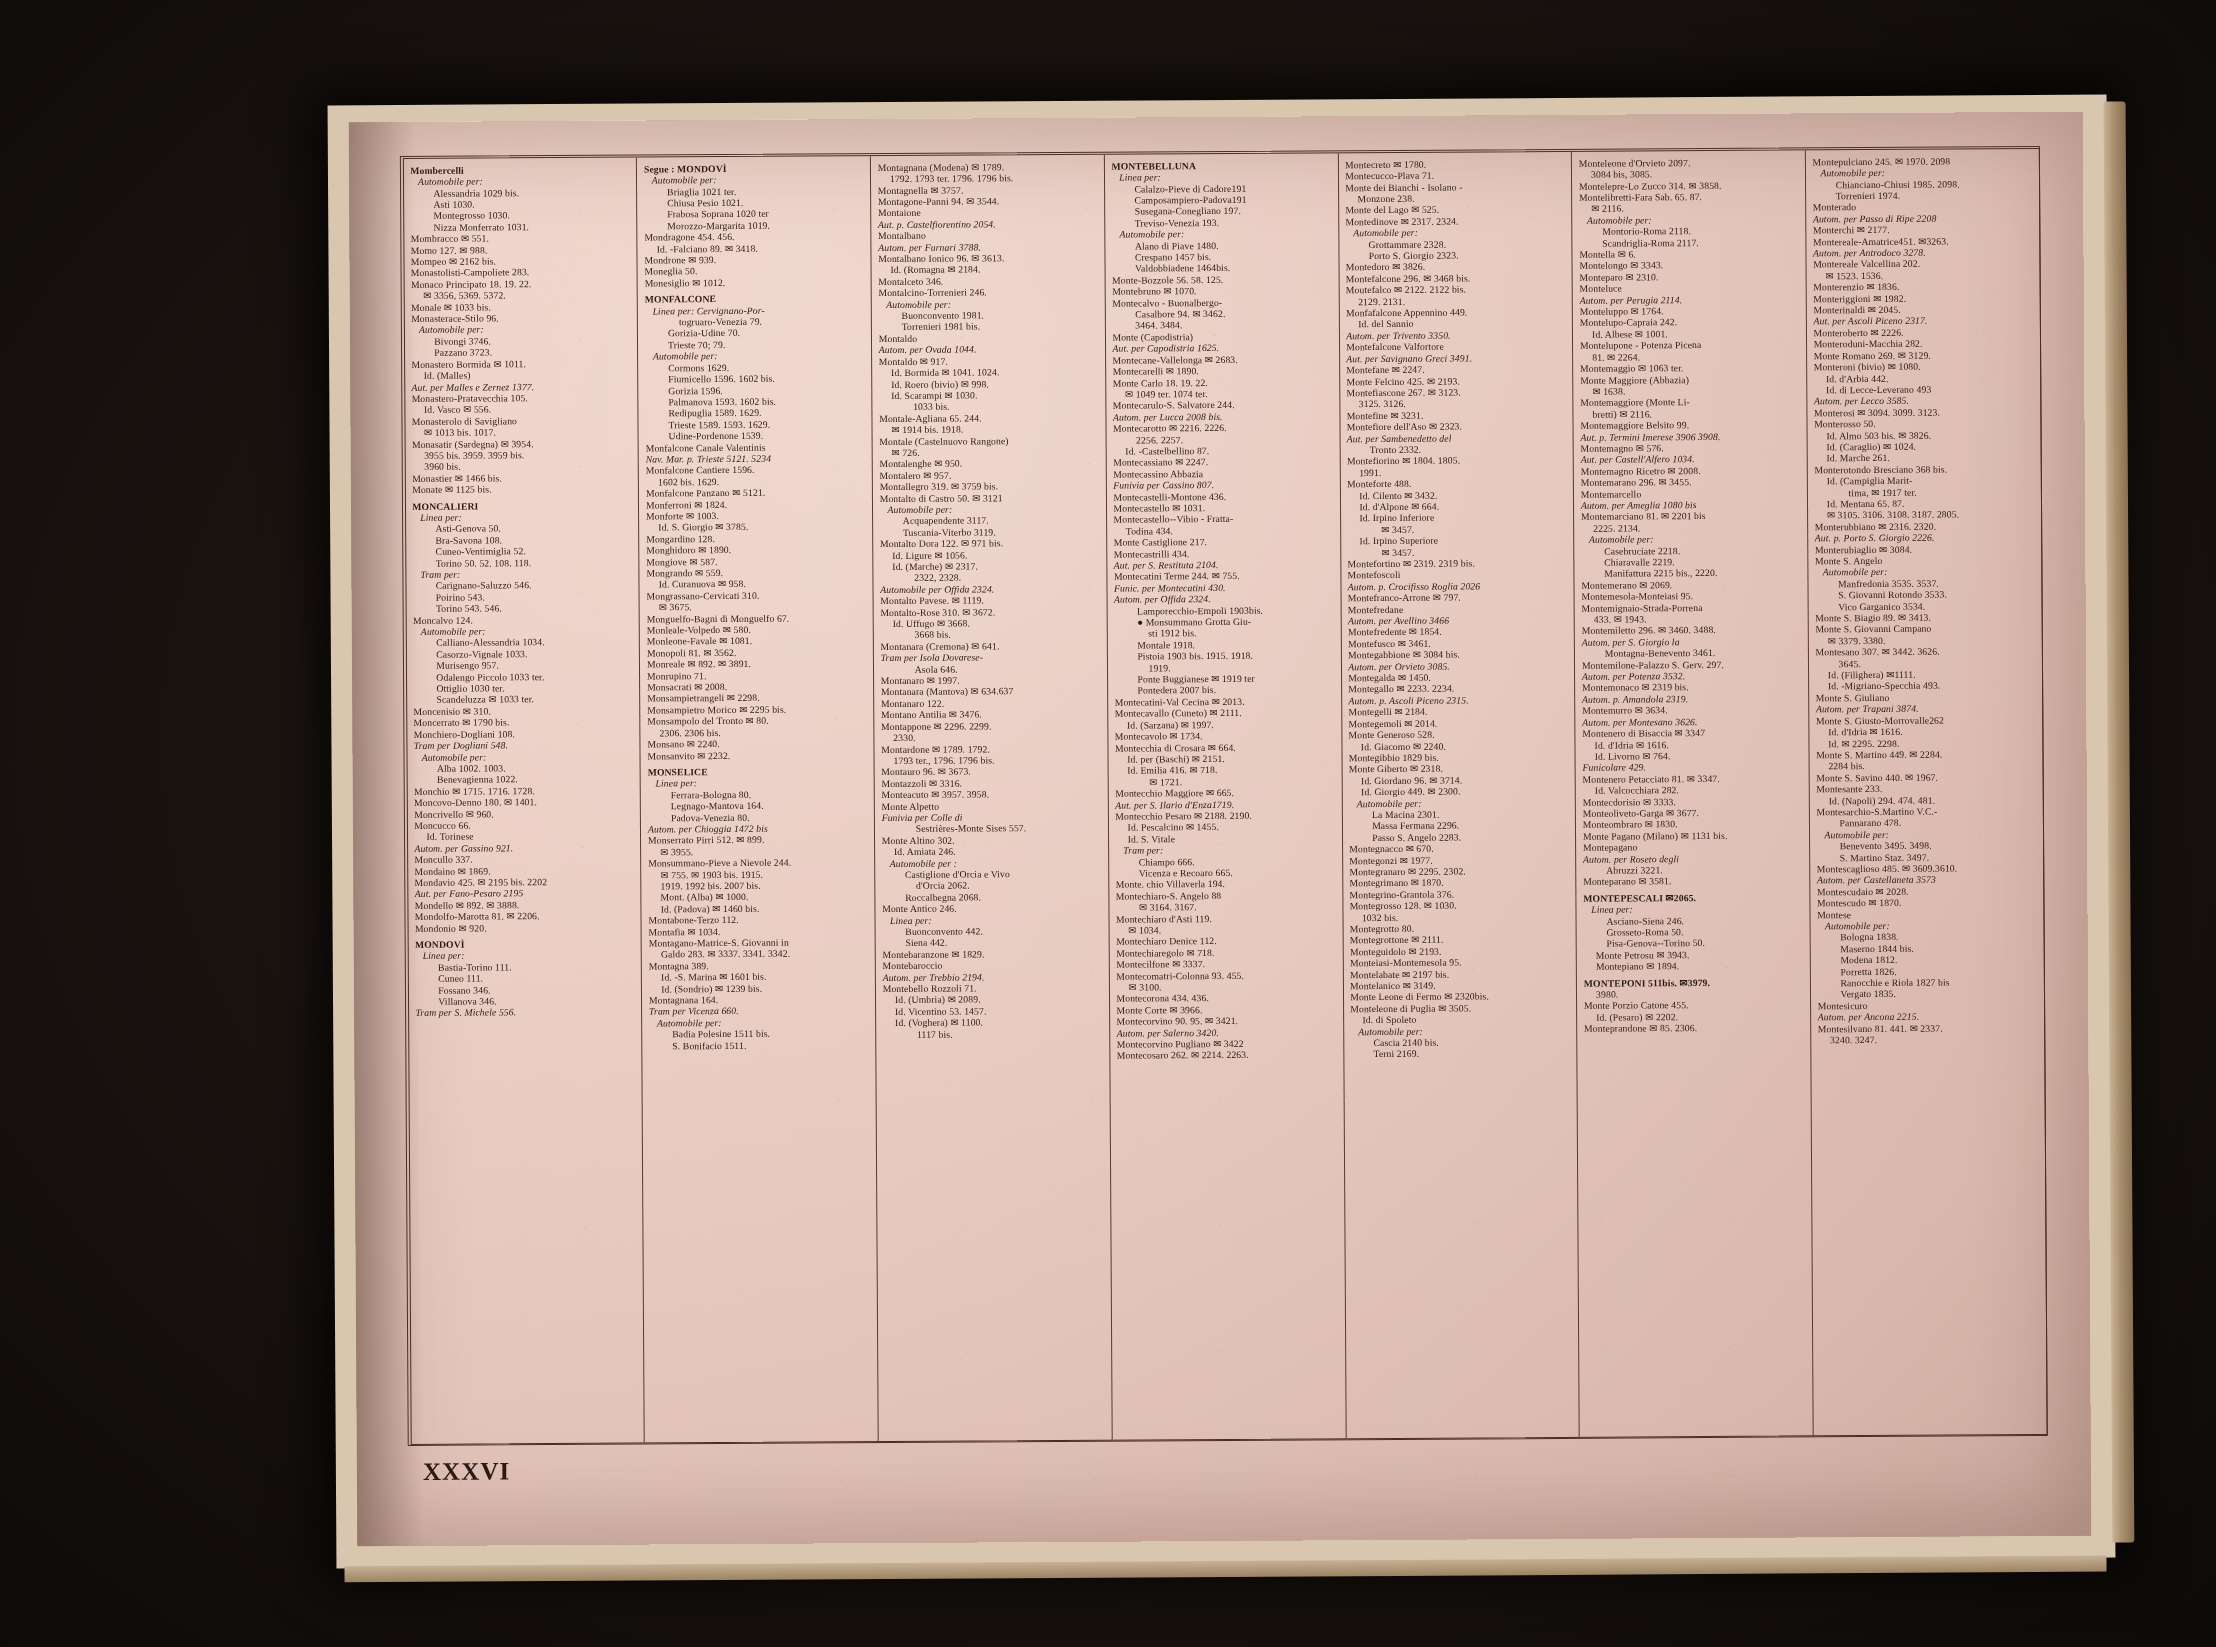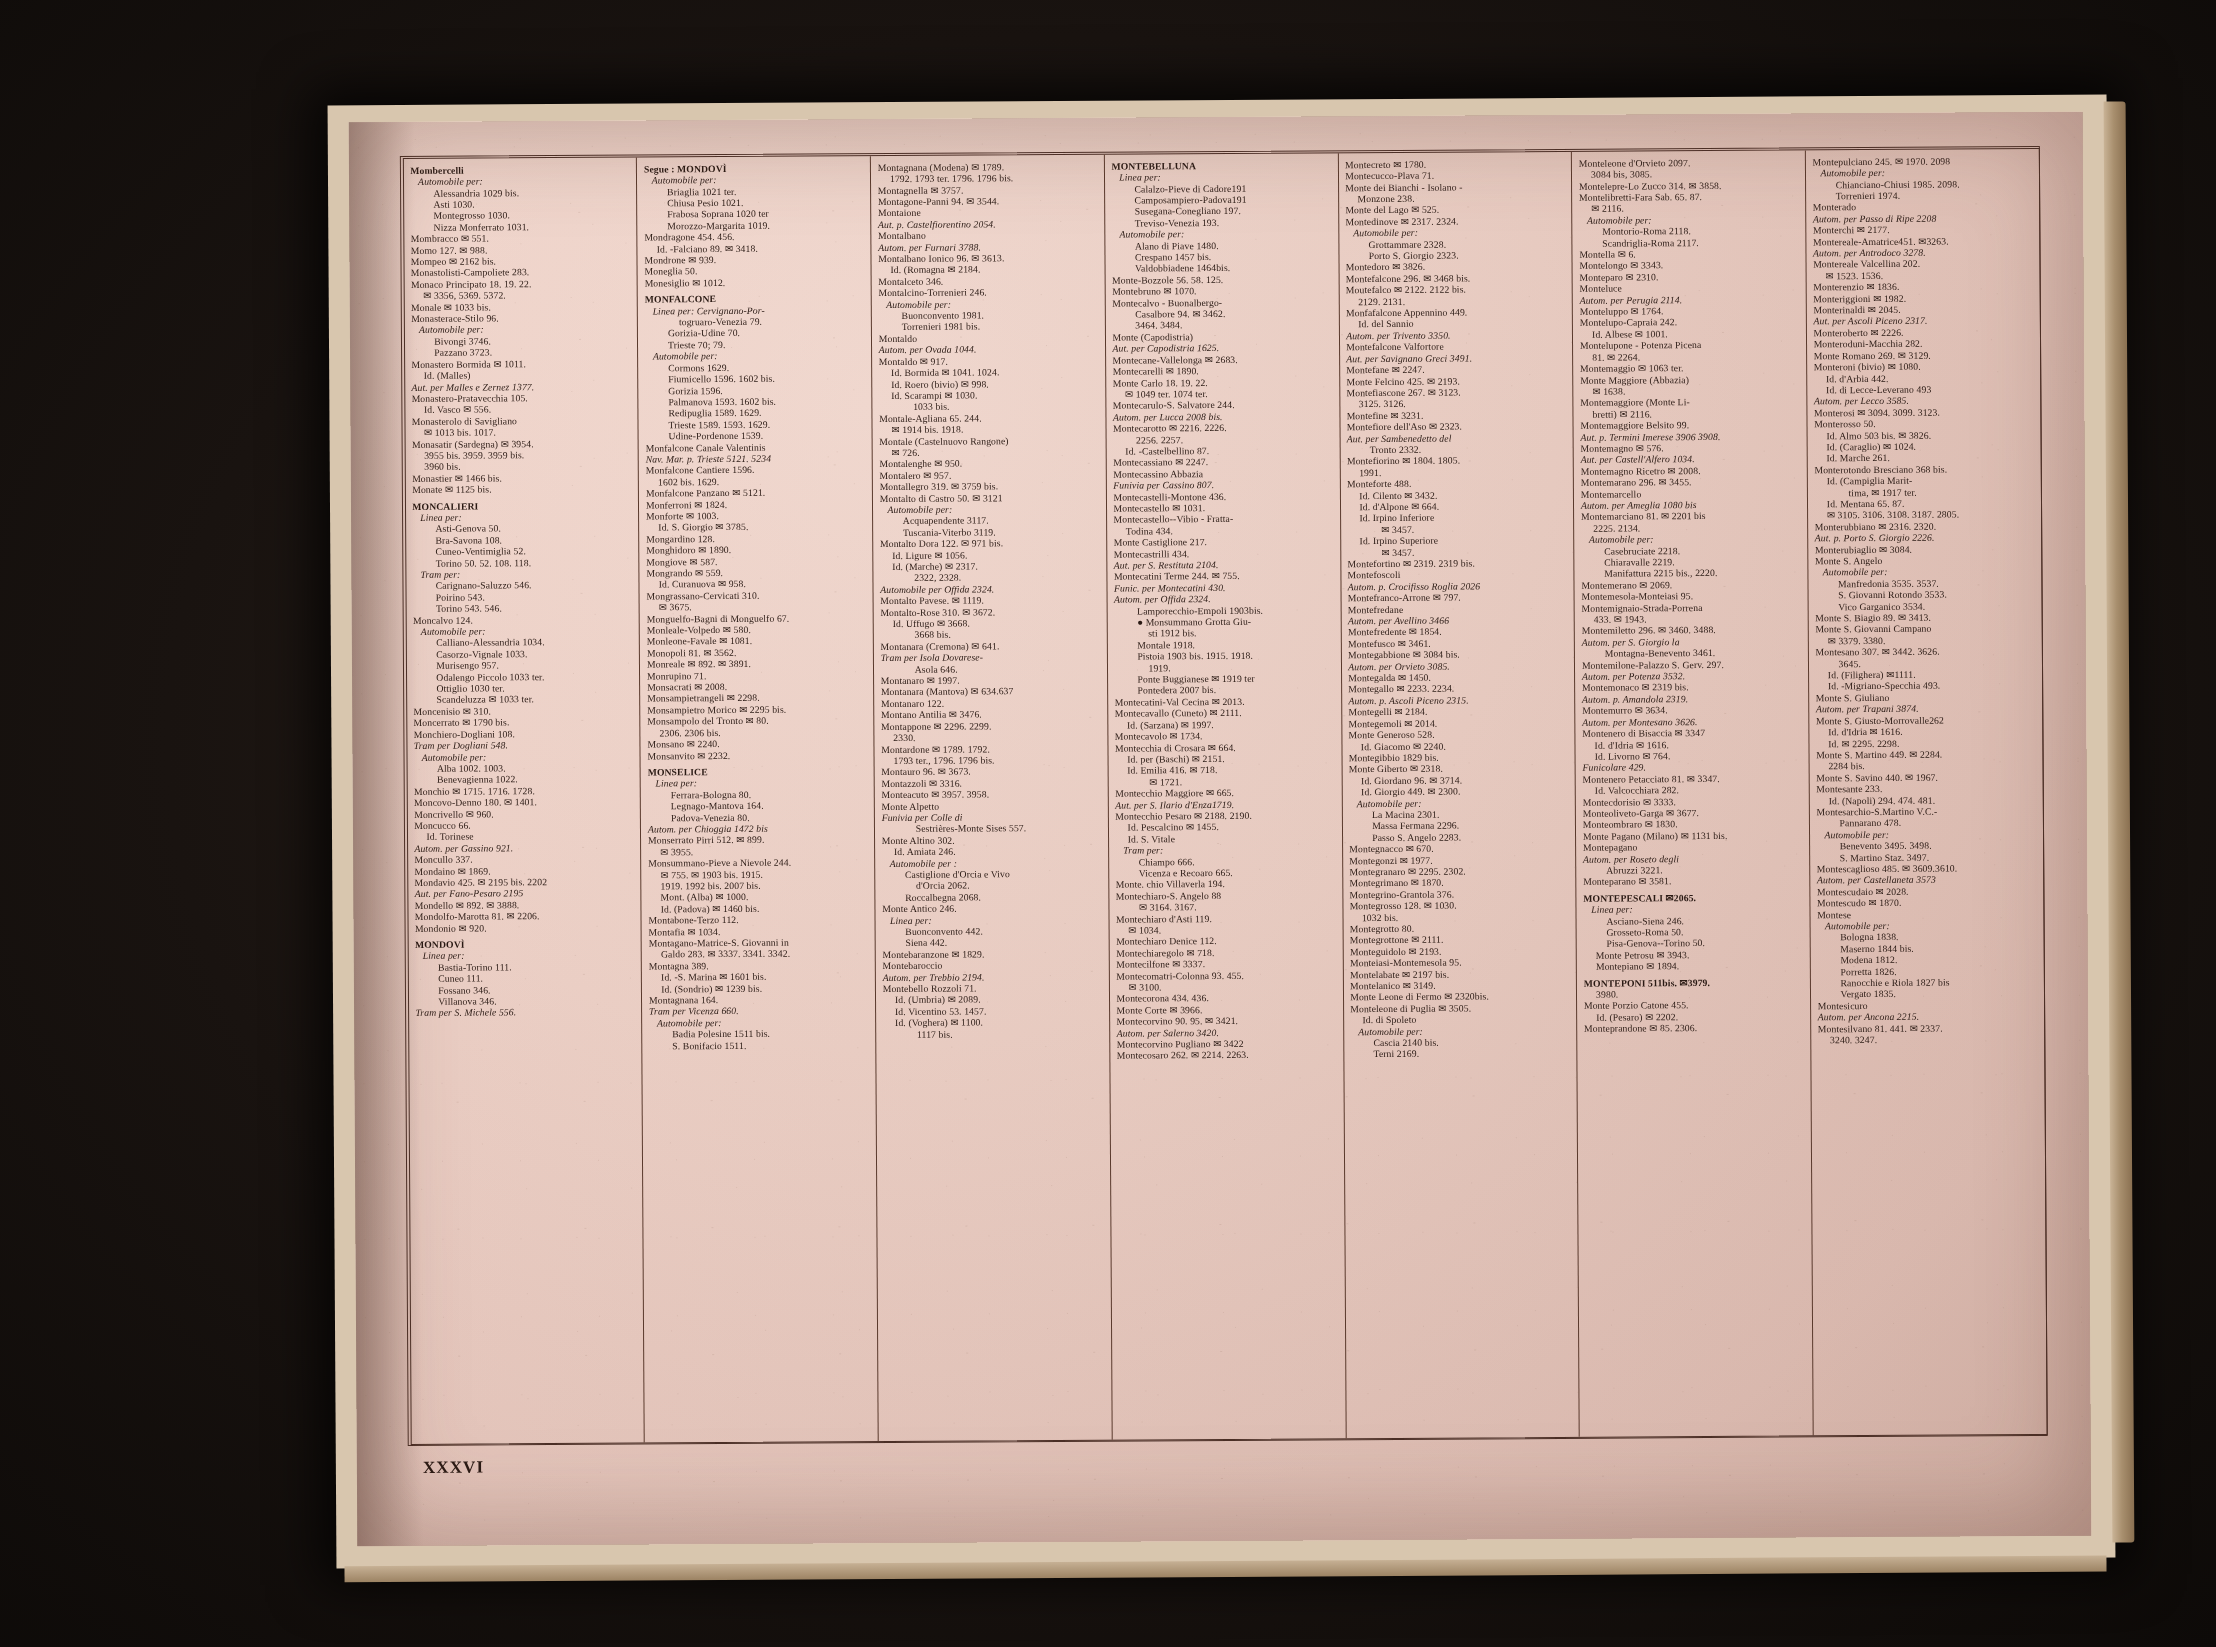--- a/index.html
+++ b/index.html
@@ -120,21 +120,21 @@
   .ind3    { padding-left: 34px; }
   .ital    { font-style: italic; }
   .sp      { height: 5px; }
   
   #folio {
     position: absolute;
     left: 66px;
     top: 1336px;
     font-family: "Liberation Serif", serif;
     font-weight: bold;
-    font-size: 17px;
+    font-size: 25px;
     letter-spacing: 1.1px;
     color: #2a1a14;
   }
   
   #noise {
     position: absolute;
     inset: 0;
     opacity: .13;
     background-image:
       radial-gradient(circle at 12% 33%, #7d5b4a 0 0.7px, transparent 0.7px),

